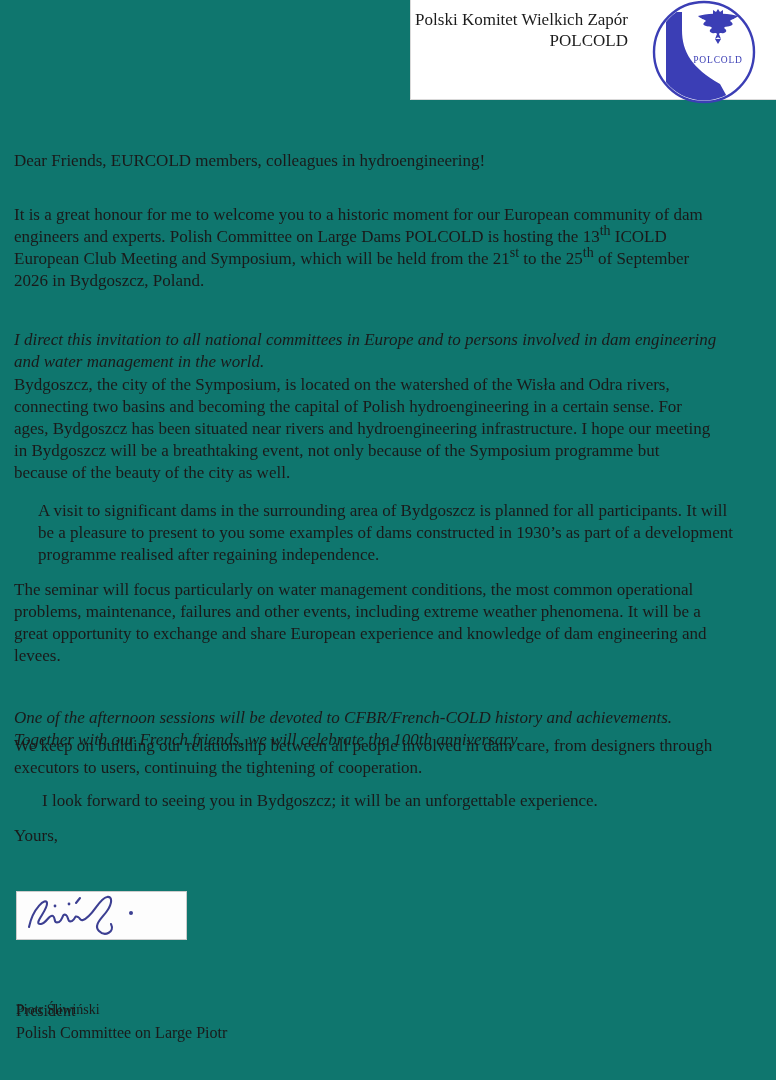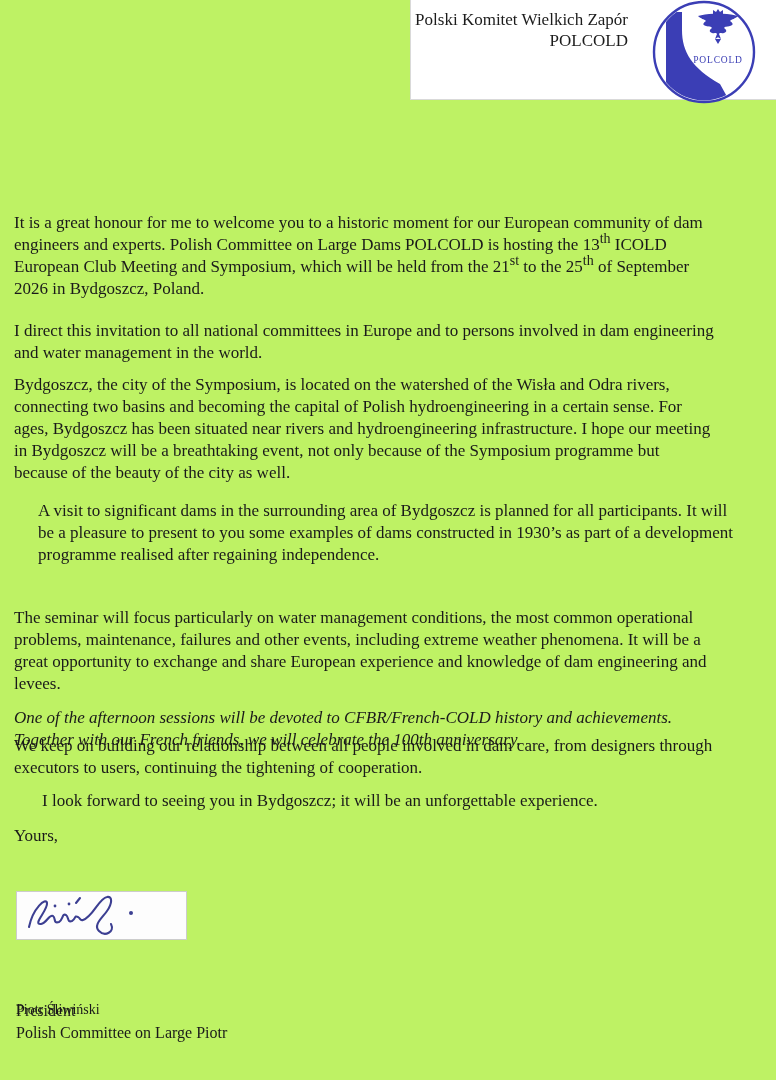--- a/index.html
+++ b/index.html
@@ -1,19 +1,19 @@
 <!DOCTYPE html>
 <html><head>
 <meta charset="utf-8">
 <style>
   html,body{margin:0;padding:0;background:#ffffff;}
   .page{
     position:relative;
     width:776px;height:1080px;
-    background:#bef264;
+    background:#0f766e;
     font-family:"Liberation Serif","DejaVu Serif",serif;
     color:#1a1a1a;
     overflow:hidden;
   }
   
   .letterhead{
     position:absolute;left:410px;top:0;width:365px;height:99px;
     border-left:1px solid #d9d9d9;
     border-bottom:1px solid #d9d9d9;
     background:#ffffff;
@@ -73,27 +73,28 @@
       <path d="M22,1 l2,3 l3,-2 l0,4 l-10,0 l0,-4 l3,2 z"></path>
       <path d="M22,6 C14,5 7,7 2,8 C5,11 8,11 10,13 C7,15 6,17 10,18 C13,19 15,18 16,20
                C13,22 13,24 16,25 C19,26 20,24 21,26 L19,31 C21,30 22,29 22,29
                C22,29 23,30 25,31 L23,26 C24,24 25,26 28,25 C31,24 31,22 28,20
                C29,18 31,19 34,18 C38,17 37,15 34,13 C36,11 39,11 42,8 C37,7 30,5 22,6 Z"></path>
       <path d="M19,31 L22,36 L25,31 Z"></path>
     </g>
     <text x="66" y="63" text-anchor="middle" font-size="9.5" letter-spacing="0.8" fill="#3b3eb5" font-family="Liberation Serif, serif">POLCOLD</text>
   </svg>
 
+  <div class="para greeting">Dear Friends, EURCOLD members, colleagues in hydroengineering!</div>
 
   <div id="paragraphs">
-      <div class="para" style="top: 212px;">It is a great honour for me to welcome you to a historic moment for our European community of dam<br>engineers and experts. Polish Committee on Large Dams POLCOLD is hosting the 13<sup>th</sup> ICOLD<br>European Club Meeting and Symposium, which will be held from the 21<sup>st</sup> to the 25<sup>th</sup> of September<br>2026 in Bydgoszcz, Poland.</div>
-      <div class="para" style="top: 320px;">I direct this invitation to all national committees in Europe and to persons involved in dam engineering<br>and water management in the world.</div>
+      <div class="para" style="top: 204px;">It is a great honour for me to welcome you to a historic moment for our European community of dam<br>engineers and experts. Polish Committee on Large Dams POLCOLD is hosting the 13<sup>th</sup> ICOLD<br>European Club Meeting and Symposium, which will be held from the 21<sup>st</sup> to the 25<sup>th</sup> of September<br>2026 in Bydgoszcz, Poland.</div>
+      <div class="para" style="top: 329px; font-style: italic;">I direct this invitation to all national committees in Europe and to persons involved in dam engineering<br>and water management in the world.</div>
       <div class="para" style="top: 374px;">Bydgoszcz, the city of the Symposium, is located on the watershed of the Wisła and Odra rivers,<br>connecting two basins and becoming the capital of Polish hydroengineering in a certain sense. For<br>ages, Bydgoszcz has been situated near rivers and hydroengineering infrastructure. I hope our meeting<br>in Bydgoszcz will be a breathtaking event, not only because of the Symposium programme but<br>because of the beauty of the city as well.</div>
       <div class="para" style="top: 500px; margin-left: 24px;">A visit to significant dams in the surrounding area of Bydgoszcz is planned for all participants. It will<br>be a pleasure to present to you some examples of dams constructed in 1930’s as part of a development<br>programme realised after regaining independence.</div>
-      <div class="para" style="top: 579px; margin-top: 28px;">The seminar will focus particularly on water management conditions, the most common operational<br>problems, maintenance, failures and other events, including extreme weather phenomena. It will be a<br>great opportunity to exchange and share European experience and knowledge of dam engineering and<br>levees.</div>
+      <div class="para" style="top: 579px;">The seminar will focus particularly on water management conditions, the most common operational<br>problems, maintenance, failures and other events, including extreme weather phenomena. It will be a<br>great opportunity to exchange and share European experience and knowledge of dam engineering and<br>levees.</div>
       <div class="para" style="top: 707px; font-style: italic;">One of the afternoon sessions will be devoted to CFBR/French-COLD history and achievements.<br>Together with our French friends, we will celebrate the 100th anniversary.</div>
       <div class="para" style="top: 735px;">We keep on building our relationship between all people involved in dam care, from designers through<br>executors to users, continuing the tightening of cooperation.</div>
       <div class="para" style="top: 790px; margin-left: 28px;">I look forward to seeing you in Bydgoszcz; it will be an unforgettable experience.</div>
     </div>
 
   <div class="para closing">Yours,</div>
 
   <div class="sig-box">
     <svg width="165" height="44" viewBox="0 0 165 44">
       <g stroke="#3c3f92" stroke-width="2.1" fill="none" stroke-linecap="round" stroke-linejoin="round">

